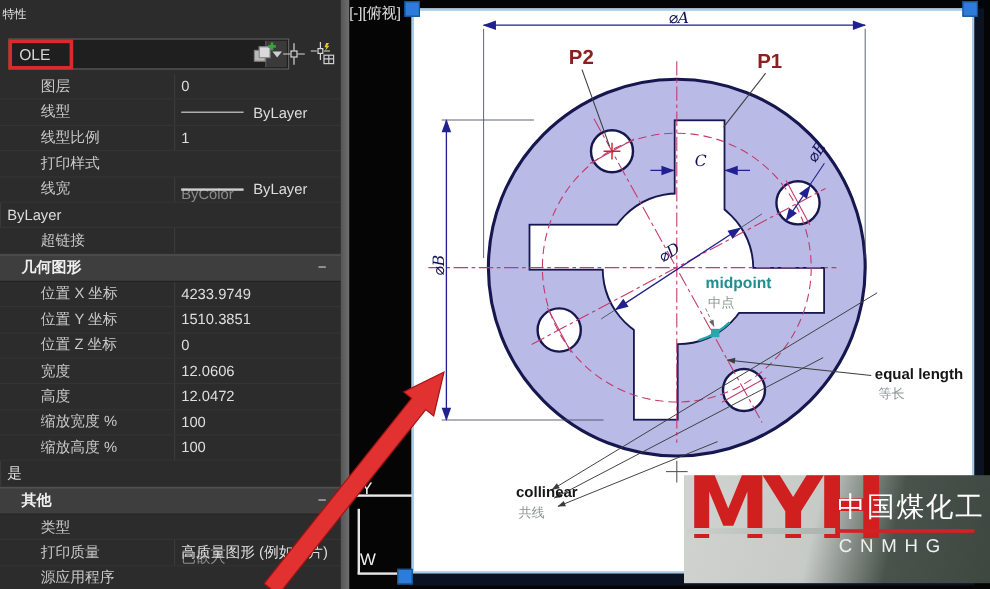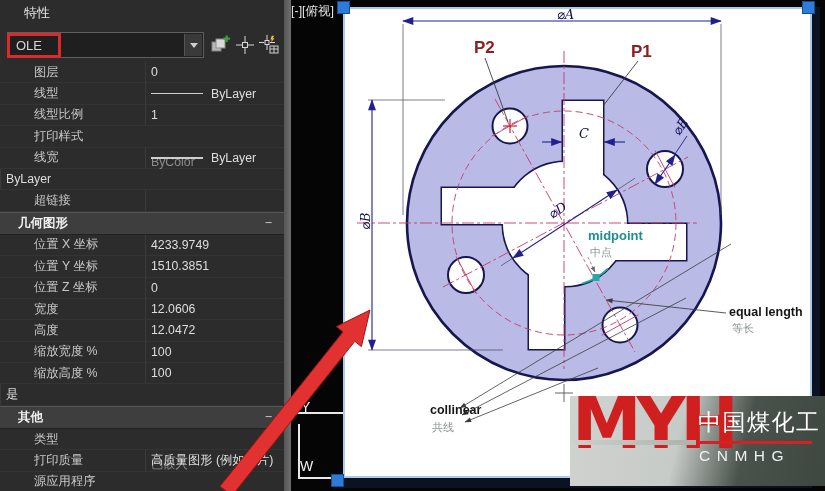--- a/index.html
+++ b/index.html
@@ -25,23 +25,23 @@
   
   .dimtxt{font:italic 13px "DejaVu Serif","DejaVu Sans",serif;fill:#101058;}
   .ptxt{font:600 17px "Liberation Sans",sans-serif;fill:#8c2020;}
   .mptxt{font:700 13px "Liberation Sans",sans-serif;fill:#1f8e8e;}
   .constxt{font:600 12.5px "Liberation Sans",sans-serif;fill:#161616;}
   .subtxt{font:11px "Liberation Sans",sans-serif;fill:#8d9494;}
   
   .panel{position:absolute;left:0;top:0;width:291px;height:491px;background:#2c2c2c;z-index:10;}
   .panel-edge{position:absolute;right:0;top:0;width:7px;height:100%;
               background:linear-gradient(90deg,#565656,#6e6e6e);}
-  .p-title{height:26px;line-height:26px;padding-left:24px;font-size:13px;color:#e8e8e8;}
+  .p-title{height:26px;line-height:26px;padding-left:2px;font-size:10px;color:#e8e8e8;}
   .combo-row{position:absolute;top:31px;left:0;width:284px;height:28px;}
-  .combo{position:absolute;left:7px;top:1px;width:197px;height:26px;background:#1f1f1f;
+  .combo{position:absolute;left:7px;top:1px;width:234px;height:26px;background:#1f1f1f;
          border:1px solid #5f5f5f;box-sizing:border-box;display:flex;align-items:center;}
   .ole-wrap{margin-left:2px;padding:2px 16px 2px 6px;outline:3px solid #d92b2b;
             color:#d6d6d6;font-size:13px;line-height:15px;}
   .combo-btn{position:absolute;right:1px;top:1px;width:17px;height:22px;background:#3a3a3a;
              border-left:1px solid #555;display:flex;align-items:center;justify-content:center;}
   .combo-btn::after{content:"";width:0;height:0;border-left:4px solid transparent;
              border-right:4px solid transparent;border-top:5px solid #cfcfcf;}
   .icn{position:absolute;top:3px;width:22px;height:22px;cursor:pointer;}
   .icn.i1{left:209px;} .icn.i2{left:234px;} .icn.i3{left:258px;}
   .rows{position:absolute;top:62px;left:0;width:284px;}

